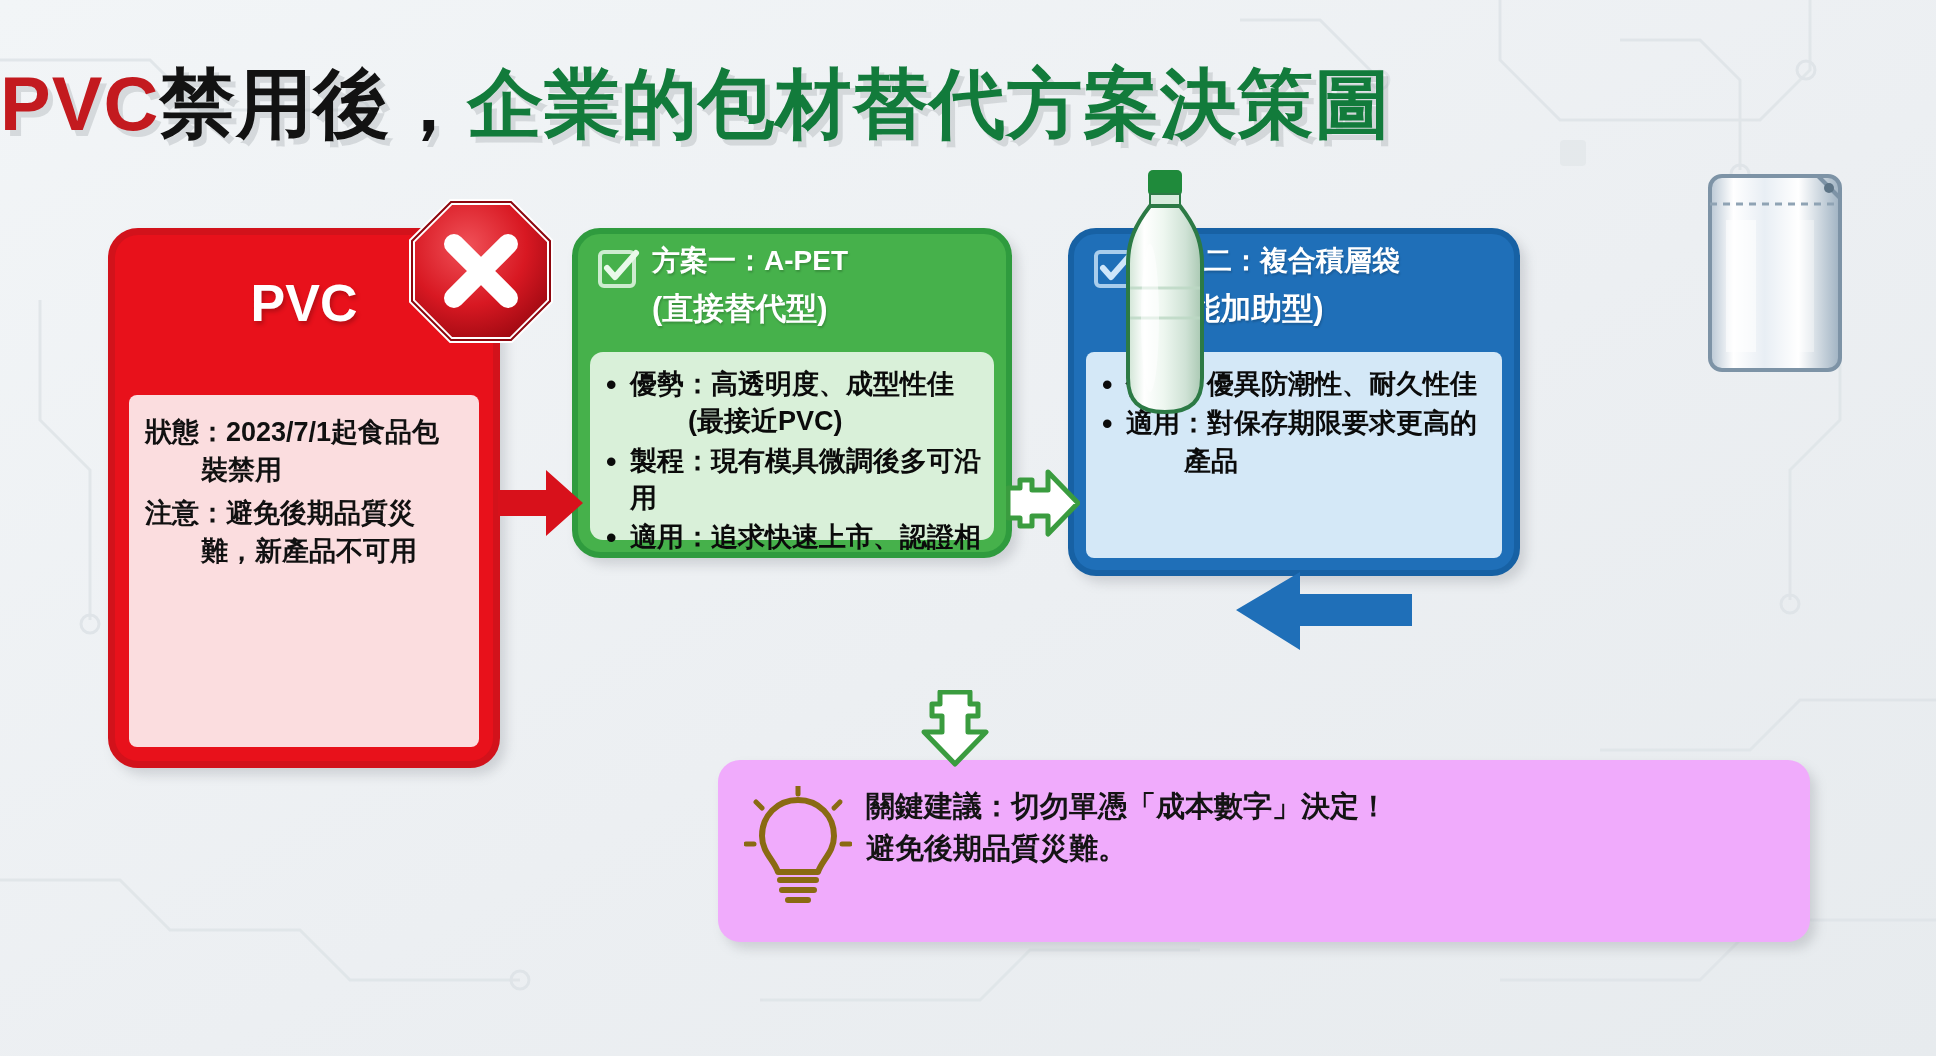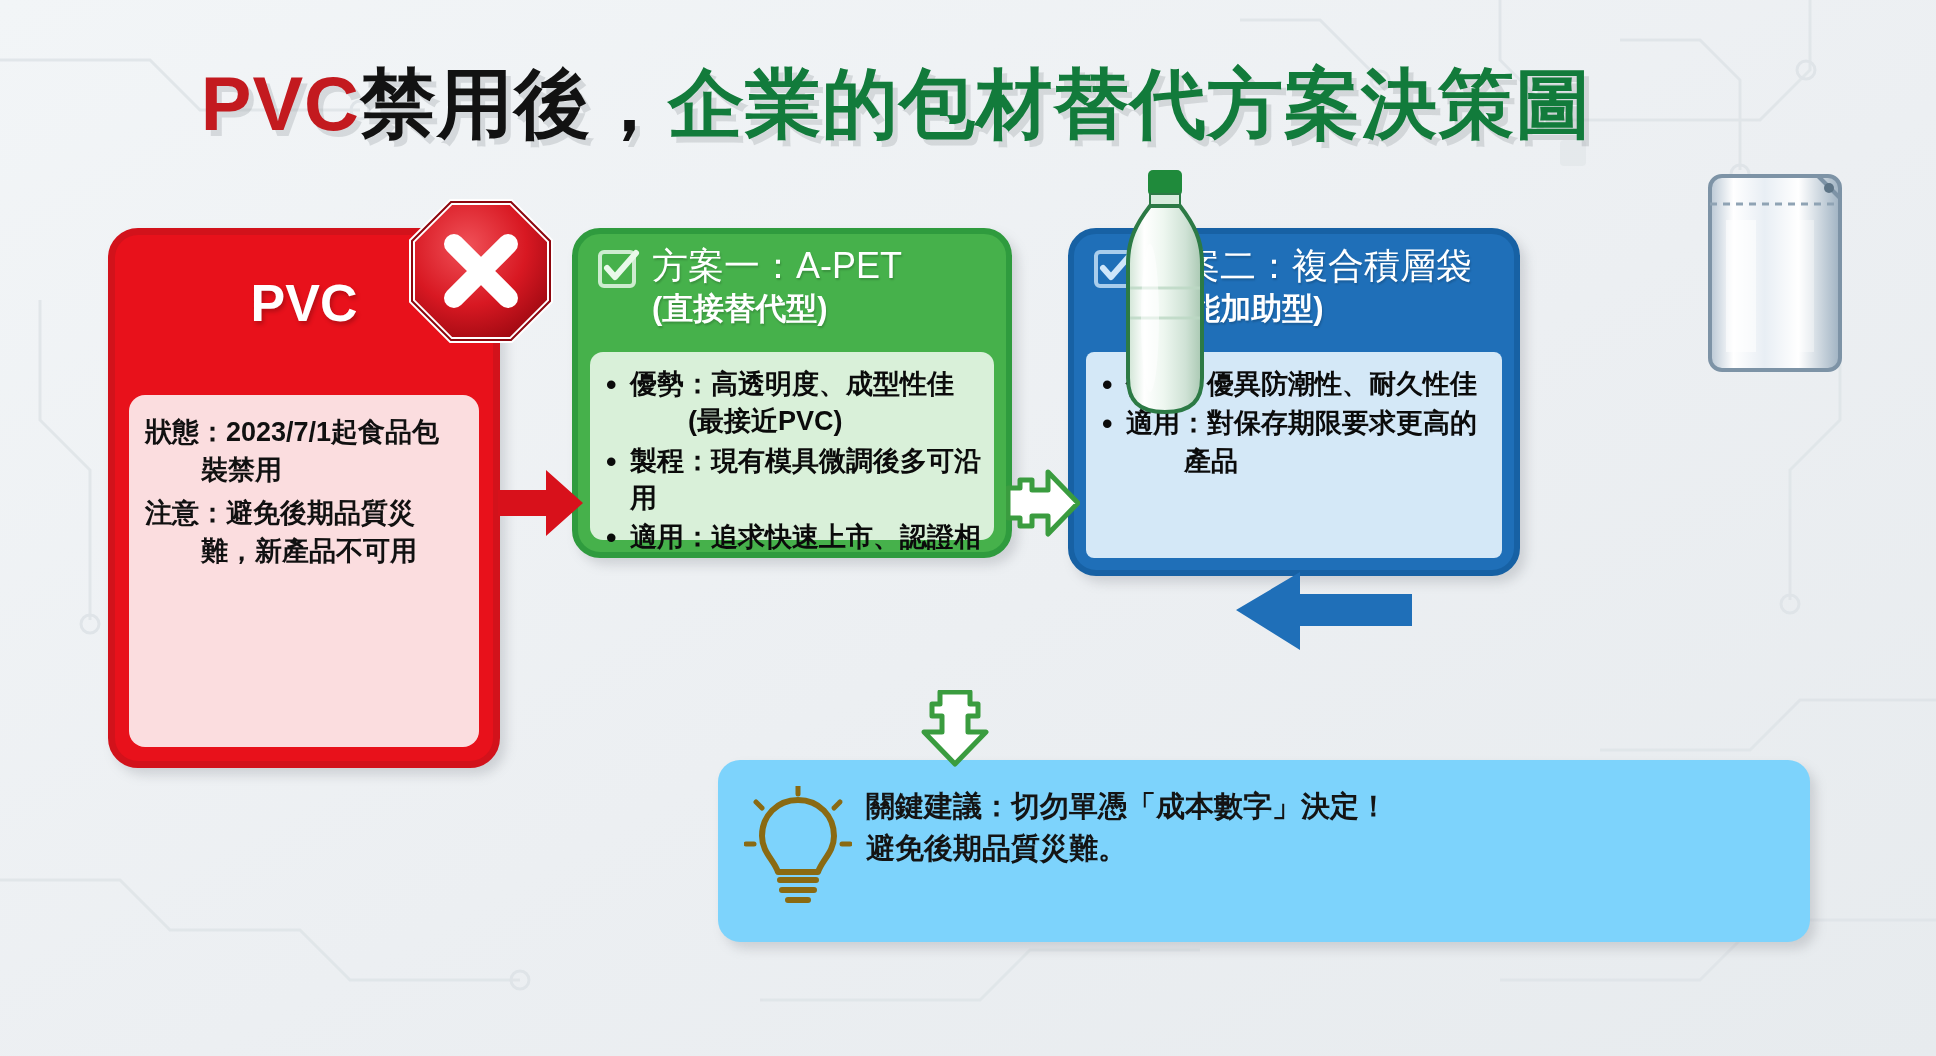--- a/index.html
+++ b/index.html
@@ -22,28 +22,27 @@
     z-index: 0;
     pointer-events: none;
   }
 
   
   #title {
     position: absolute;
     top: 54px;
     left: 0;
     width: 1568px;
-    text-align: right;
+    text-align: left;
     font-size: 76px;
     font-weight: bold;
     letter-spacing: 1px;
     white-space: nowrap;
     z-index: 5;
     text-shadow: 5px 6px 0 rgba(150,155,160,0.30);
-    padding-left: 24px;
   }
   .t-red   { color: #c31a1f; }
   .t-black { color: #121212; }
   .t-green { color: #127b3b; }
 
   
   .card {
     position: absolute;
     border-radius: 26px;
     box-sizing: border-box;
@@ -73,21 +72,21 @@
     font-weight: bold;
     text-shadow: 2px 3px 4px rgba(0,0,0,0.22);
   }
   #pvc-body {
     position: absolute;
     left: 14px;
     right: 14px;
     top: 160px;
     bottom: 14px;
     background: #fbdddf;
-    border-radius: 16px;
+    border-radius: 8px;
     padding: 18px 14px 10px 16px;
     box-sizing: border-box;
   }
   .pvc-line {
     color: #111111;
     font-size: 27px;
     font-weight: bold;
     line-height: 1.42;
     text-indent: 0;
     padding-left: 56px;
@@ -117,22 +116,22 @@
     padding: 10px 14px 0 18px;
     box-sizing: border-box;
     color: #ffffff;
   }
   .head-row {
     display: flex;
     align-items: flex-start;
     gap: 12px;
   }
   .head-title {
-    font-size: 36px;
-    font-weight: normal;
+    font-size: 28px;
+    font-weight: bold;
     line-height: 1.22;
     text-shadow: 1px 2px 2px rgba(0,0,0,0.18);
   }
   .head-sub {
     font-size: 31px;
     font-weight: bold;
     line-height: 1.22;
     margin-left: 56px;
     text-shadow: 1px 2px 2px rgba(0,0,0,0.18);
   }
@@ -205,21 +204,21 @@
     display: block;
     padding-left: 58px;
   }
 
   
   #advice-card {
     left: 718px;
     top: 760px;
     width: 1092px;
     height: 182px;
-    background: #7dd3fc;
+    background: #f0abfc;
     border-radius: 22px;
     box-shadow: 6px 7px 11px rgba(120,125,130,0.26);
     z-index: 4;
     overflow: hidden;
   }
   #advice-text {
     position: absolute;
     left: 148px;
     top: 26px;
     right: 18px;

